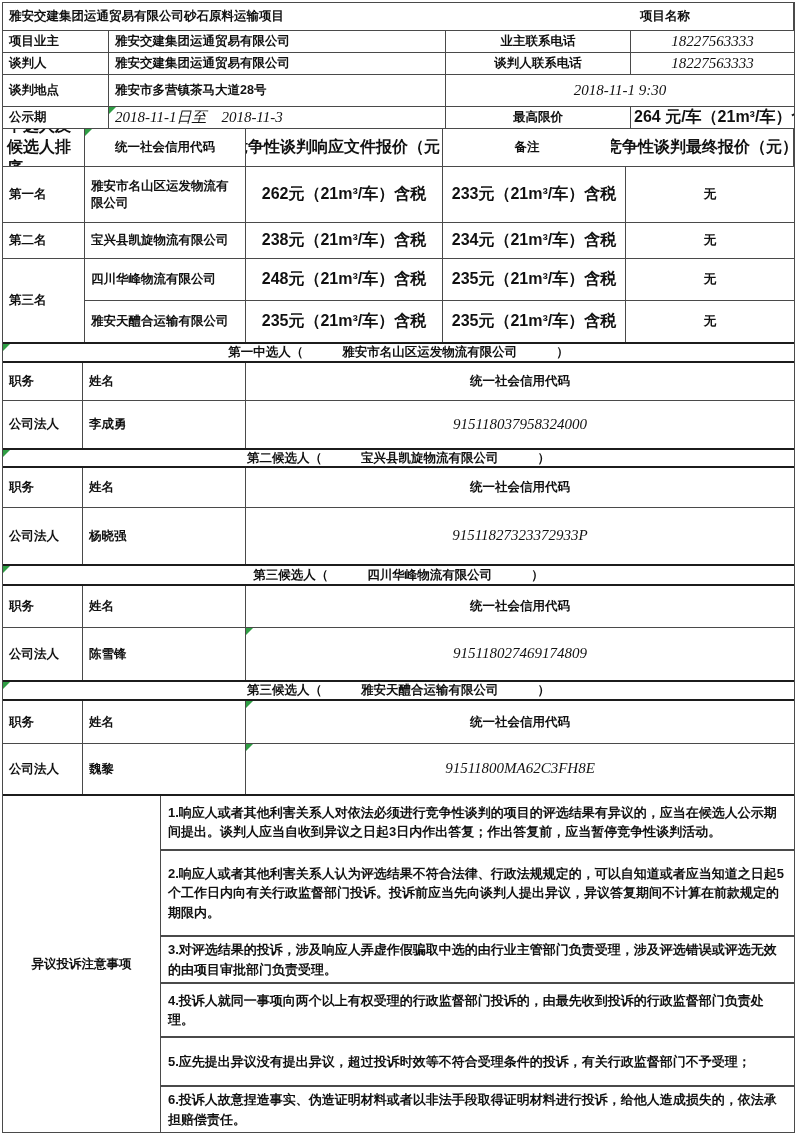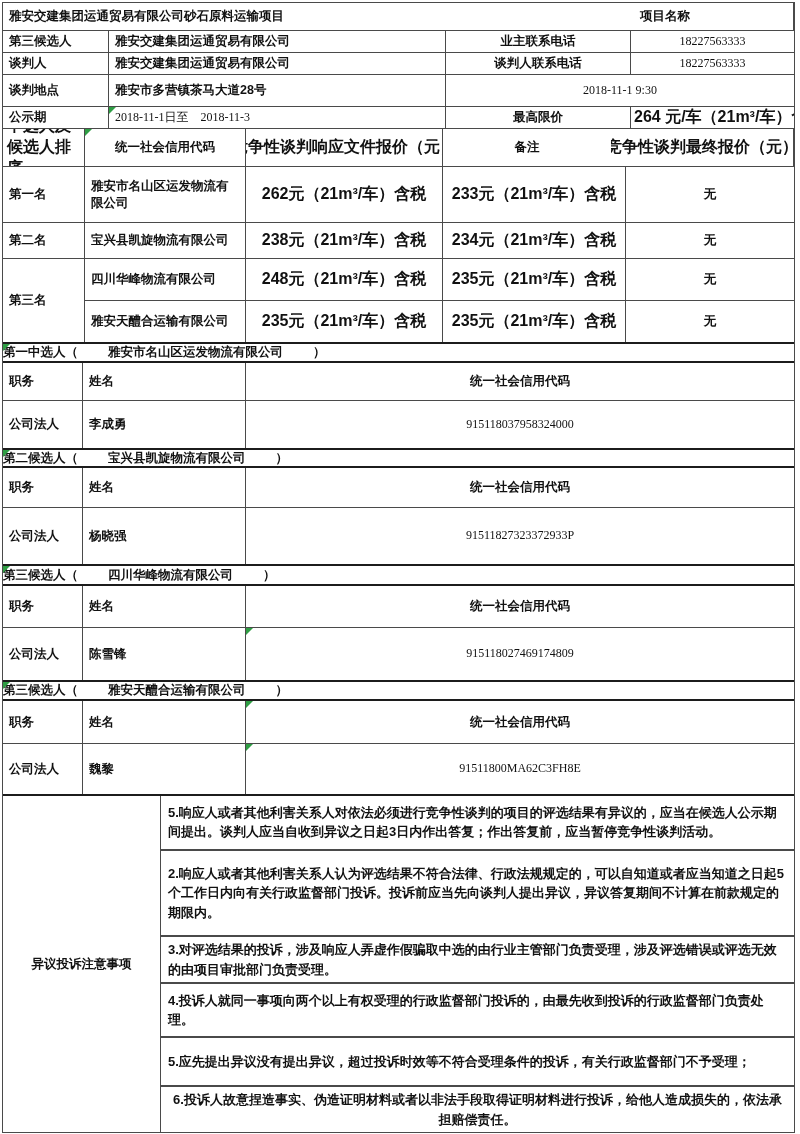--- a/index.html
+++ b/index.html
@@ -26,54 +26,54 @@
   .row{display:flex;box-sizing:border-box;border-bottom:1px solid var(--border-dark);}
   .row.heavy{border-bottom:2px solid var(--border-heavy);}
   .c{
     position:relative;box-sizing:border-box;
     border-right:1px solid var(--border-dark);
     padding:2px 6px;display:flex;align-items:center;
     overflow:hidden;font-size:12.5px;font-weight:bold;line-height:1.3;
   }
   .c.last{border-right:none;}
   .center{justify-content:center;text-align:center;}
-  .num{font-family:"Liberation Serif", serif;font-weight:normal;font-size:12px;}
+  .num{font-family:"Liberation Serif", serif;font-weight:normal;font-size:15px;font-style:italic;}
   .small{font-size:16px;}
   .nowrap{white-space:nowrap;}
-  .band{justify-content:flex-start;gap:8px;}
+  .band{justify-content:center;gap:17px;}
   .band .co{margin:0 22px;}
   .gt{
     position:absolute;top:0;left:0;width:0;height:0;
     border-top:7px solid var(--marker-green);
     border-right:7px solid transparent;
   }
   .subcol{display:flex;flex-direction:column;flex:1;box-sizing:border-box;}
   .subrow{display:flex;box-sizing:border-box;border-bottom:1px solid var(--border-dark);}
   .subrow.lastsub{border-bottom:none;}
   .paras{display:flex;flex-direction:column;flex:1;box-sizing:border-box;}
   .para{
     box-sizing:border-box;border-bottom:2px solid var(--border-dark);
     display:flex;align-items:center;padding:3px 7px;
     font-size:13px;font-weight:bold;line-height:1.5;
   }
-  .para.lastp{border-bottom:none;text-align:center;}
+  .para.lastp{border-bottom:none;}
 </style>
 </head>
 <body>
 
 <div class="doc">
   <div class="sheet">
 
     <div class="row" style="height:28px">
       <div class="c last" style="flex:1">雅安交建集团运通贸易有限公司砂石原料运输项目</div>
       <div class="c" style="width:160px">项目名称</div>
     </div>
 
     <div class="row" style="height:22px">
-      <div class="c" style="width:106px">第三候选人</div>
+      <div class="c" style="width:106px">项目业主</div>
       <div class="c" style="width:337px">雅安交建集团运通贸易有限公司</div>
       <div class="c center" style="width:185px">业主联系电话</div>
       <div class="c last center num" style="flex:1">18227563333</div>
     </div>
 
     <div class="row" style="height:22px">
       <div class="c" style="width:106px">谈判人</div>
       <div class="c" style="width:337px">雅安交建集团运通贸易有限公司</div>
       <div class="c center" style="width:185px">谈判人联系电话</div>
       <div class="c last center num" style="flex:1">18227563333</div>
@@ -221,21 +221,21 @@
       <div class="c" style="width:163px">魏黎</div>
       <div class="c last center num" style="flex:1">
         <span class="gt"></span>
         <span>91511800MA62C3FH8E</span>
       </div>
     </div>
 
     <div class="row" style="height:336px;border-bottom:none">
       <div class="c center" style="width:158px">异议投诉注意事项</div>
       <div class="paras">
-        <div class="para" style="height:58px">5.响应人或者其他利害关系人对依法必须进行竞争性谈判的项目的评选结果有异议的，应当在候选人公示期间提出。谈判人应当自收到异议之日起3日内作出答复；作出答复前，应当暂停竞争性谈判活动。</div>
+        <div class="para" style="height:58px">1.响应人或者其他利害关系人对依法必须进行竞争性谈判的项目的评选结果有异议的，应当在候选人公示期间提出。谈判人应当自收到异议之日起3日内作出答复；作出答复前，应当暂停竞争性谈判活动。</div>
         <div class="para" style="height:92px">2.响应人或者其他利害关系人认为评选结果不符合法律、行政法规规定的，可以自知道或者应当知道之日起5个工作日内向有关行政监督部门投诉。投诉前应当先向谈判人提出异议，异议答复期间不计算在前款规定的期限内。</div>
         <div class="para" style="height:48px">3.对评选结果的投诉，涉及响应人弄虚作假骗取中选的由行业主管部门负责受理，涉及评选错误或评选无效的由项目审批部门负责受理。</div>
         <div class="para" style="height:57px">4.投诉人就同一事项向两个以上有权受理的行政监督部门投诉的，由最先收到投诉的行政监督部门负责处理。</div>
         <div class="para" style="height:52px">5.应先提出异议没有提出异议，超过投诉时效等不符合受理条件的投诉，有关行政监督部门不予受理；</div>
         <div class="para lastp" style="flex:1">6.投诉人故意捏造事实、伪造证明材料或者以非法手段取得证明材料进行投诉，给他人造成损失的，依法承担赔偿责任。</div>
       </div>
     </div>
 
   </div>
 </div>

